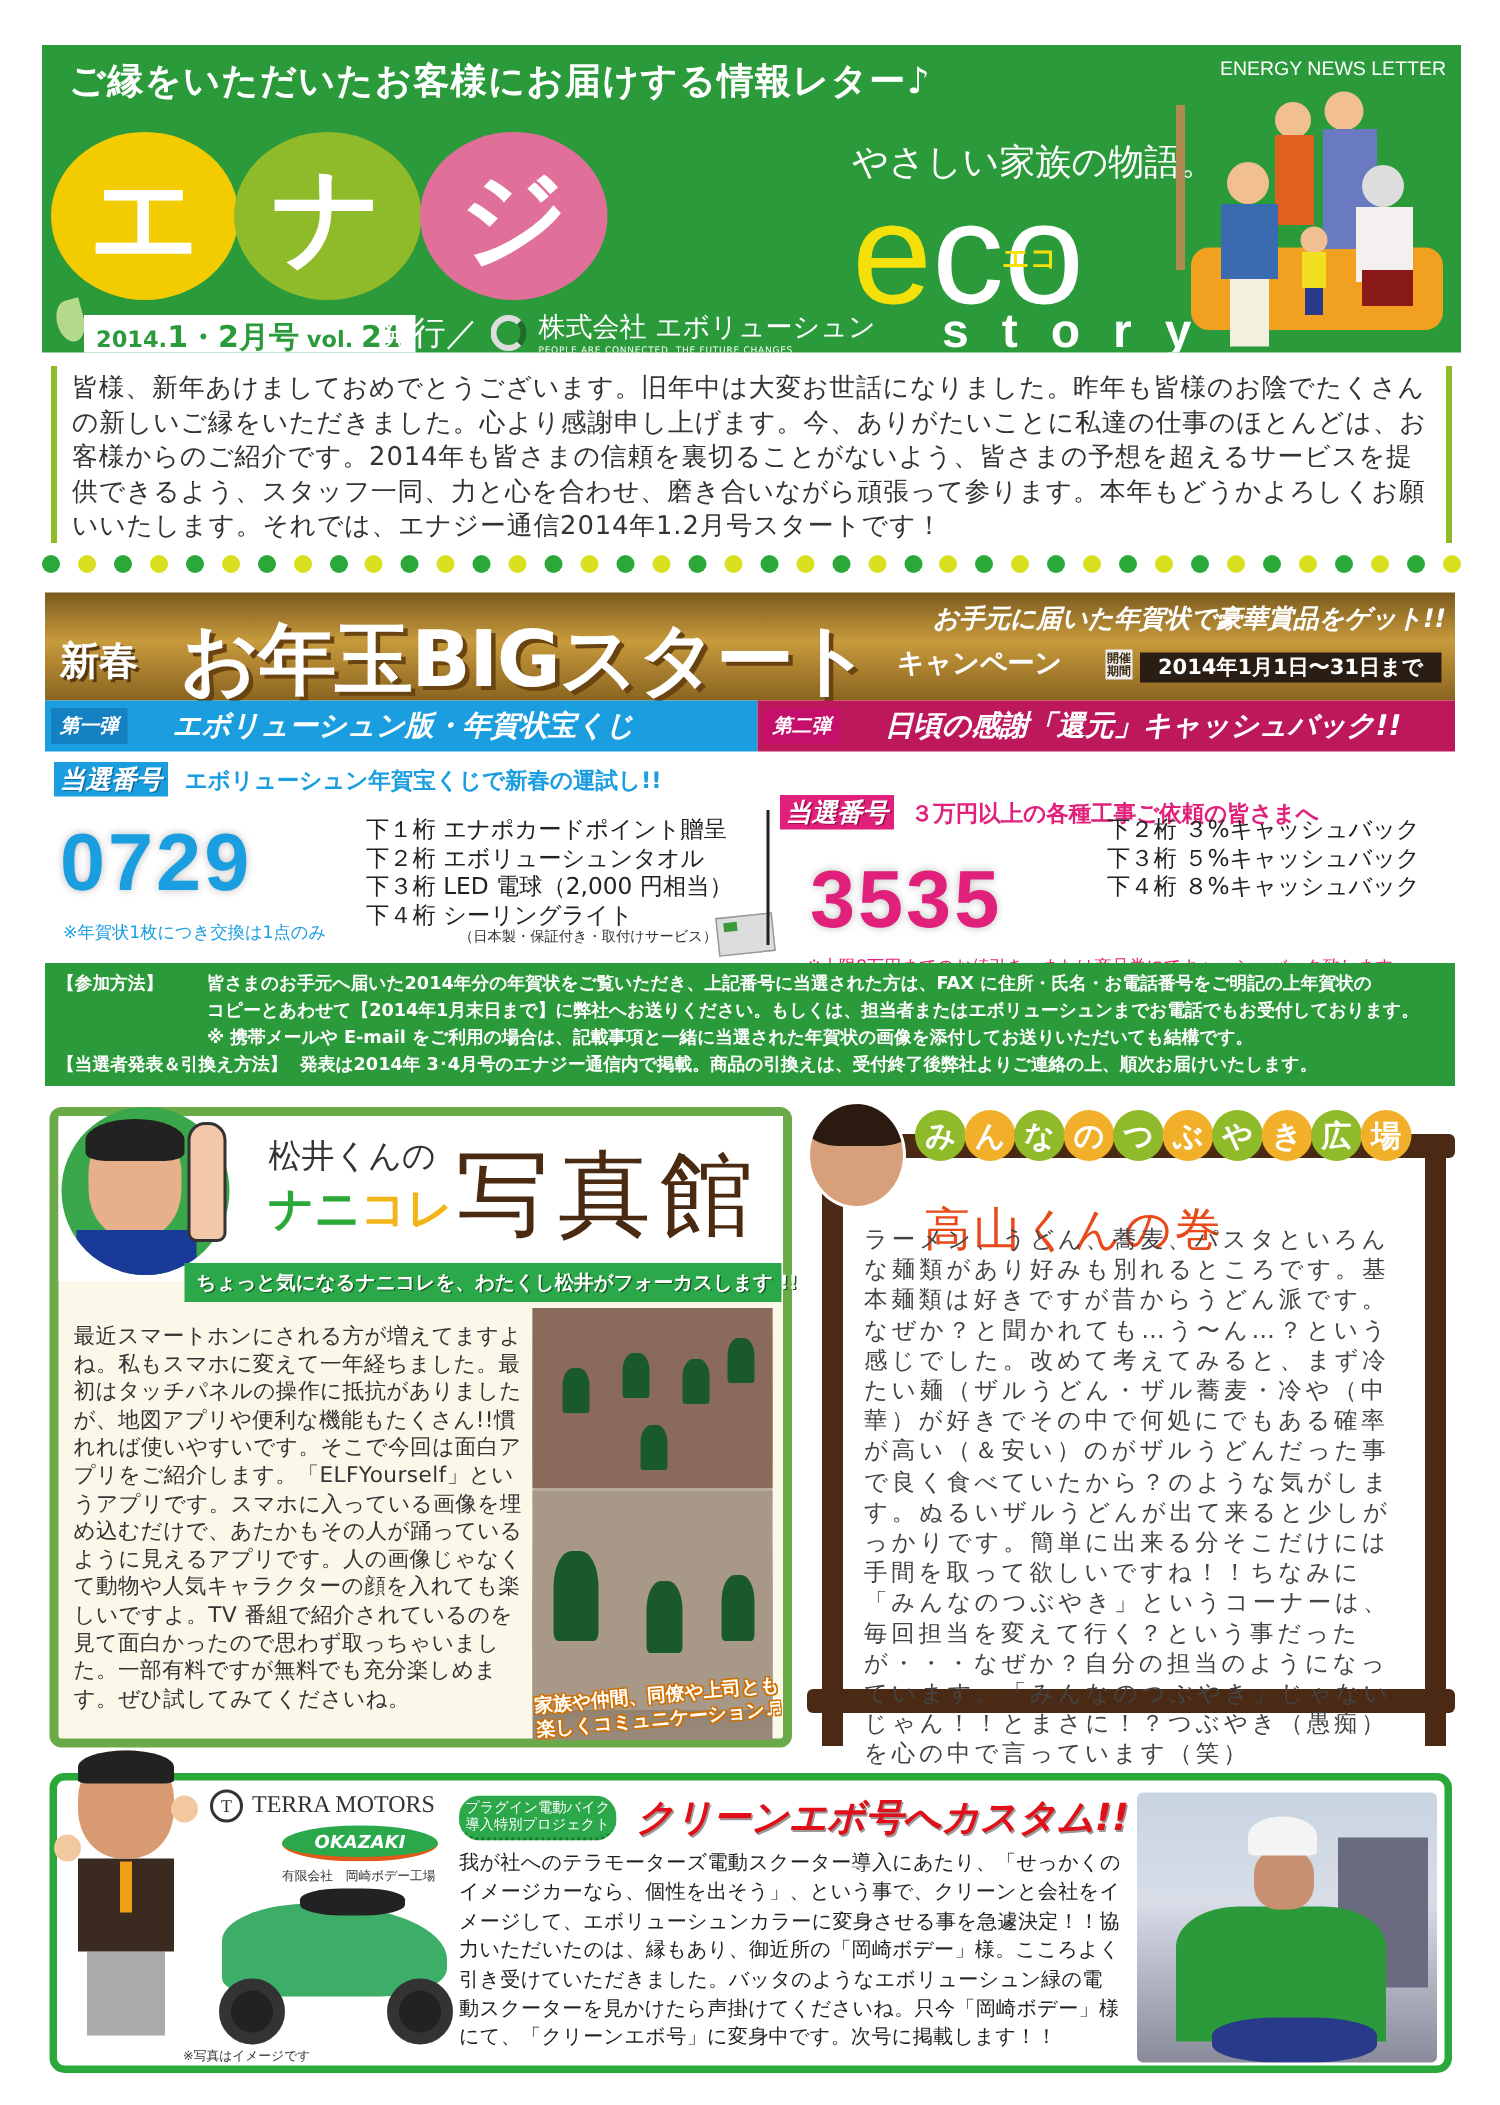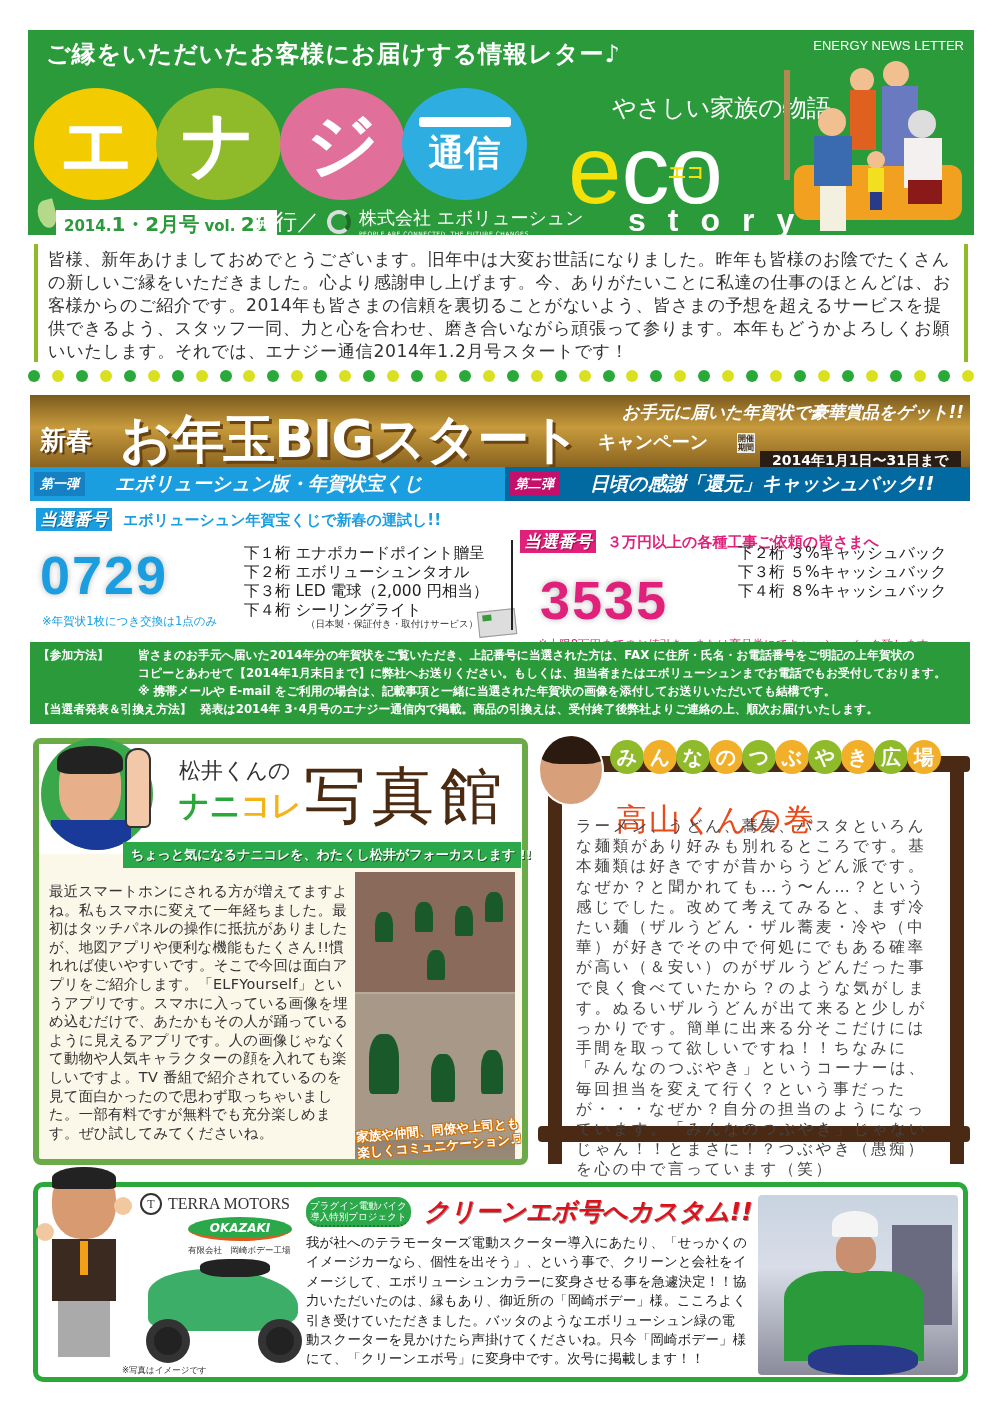--- a/index.html
+++ b/index.html
@@ -32,21 +32,21 @@
     position: absolute; left: 28px; top: 180px; background: #fff; color: #2a9a3a;
     font-weight: bold; font-size: 15px; padding: 1px 8px; white-space: nowrap;
   }
   .issue .big { font-size: 20px; }
   .leaf { position: absolute; left: 10px; top: 170px; width: 18px; height: 28px; background: #b5d98a; border-radius: 50% 0 50% 50%; transform: rotate(-15deg); }
   .publisher { position: absolute; left: 225px; top: 176px; color: #fff; font-size: 22px; white-space: nowrap; display: flex; align-items: center; gap: 8px; }
   .pub-logo { width: 24px; height: 24px; border-radius: 50%; border: 4px solid #ddd; border-right-color: #1f6b2a; }
   .pub-name { display: flex; flex-direction: column; }
   .pub-name .n { font-size: 18px; }
   .pub-name .s { font-size: 6px; letter-spacing: 0.5px; }
-  .eco-sub { position: absolute; left: 540px; top: 62px; color: #fff; font-size: 24px; white-space: nowrap; margin-left: 44px; }
+  .eco-sub { position: absolute; left: 540px; top: 62px; color: #fff; font-size: 24px; white-space: nowrap; }
   .eco { position: absolute; left: 540px; top: 92px; font-size: 96px; line-height: 1; font-family: "Liberation Sans", sans-serif; white-space: nowrap; }
   .eco .e { color: #f5e10a; }
   .eco .co { color: #fff; }
   .eco-kana { position: absolute; left: 640px; top: 130px; color: #f5e10a; font-size: 18px; font-weight: bold; }
   .story { position: absolute; left: 552px; top: 172px; color: #fff; font-size: 32px; letter-spacing: 22px; font-weight: bold; font-family: "Liberation Sans", sans-serif; margin-left: 48px; }
   .family { position: absolute; right: 10px; top: 30px; width: 180px; height: 175px; }
 
   
   .greeting {
     position: absolute; left: 34px; top: 244px; width: 934px; height: 118px;
@@ -61,26 +61,26 @@
   
   .campaign-banner {
     position: absolute; left: 30px; top: 395px; width: 940px; height: 72px;
     background: linear-gradient(180deg, #7a5a1e 0%, #c79a3c 45%, #8a6420 100%);
   }
   .cb-shinshun { position: absolute; left: 10px; top: 28px; color: #fff; font-size: 26px; font-weight: bold; text-shadow: 2px 2px 0 #5a3a10; }
   .cb-main { position: absolute; left: 90px; top: 10px; color: #fff; font-size: 52px; font-weight: bold; white-space: nowrap; text-shadow: 3px 3px 0 #6a4410; letter-spacing: -1px; }
   .cb-sub { position: absolute; left: 592px; top: 6px; color: #fff; font-size: 17px; font-style: italic; font-weight: bold; white-space: nowrap; }
   .cb-camp { position: absolute; left: 568px; top: 35px; color: #fff; font-size: 18px; font-weight: bold; white-space: nowrap; }
   .cb-period-lbl { position: absolute; left: 707px; top: 38px; font-size: 8px; color: #3a2a10; background: #eee; line-height: 9px; padding: 1px; width: 18px; text-align: center; font-weight: bold; }
-  .cb-period { position: absolute; left: 730px; top: 56px; background: #2a1e14; color: #fff; font-size: 14px; padding: 1px 12px; white-space: nowrap; font-weight: bold; }
+  .cb-period { position: absolute; left: 730px; top: 40px; background: #2a1e14; color: #fff; font-size: 14px; padding: 1px 12px; white-space: nowrap; font-weight: bold; }
 
   .dan-row { position: absolute; left: 30px; top: 467px; width: 940px; height: 34px; display: flex; }
   .dan { height: 34px; display: flex; align-items: center; position: relative; color: #fff; font-weight: bold; }
   .dan.blue { width: 475px; background: #1a9ee0; }
-  .dan.pink { width: 465px; background: #0369a1; }
+  .dan.pink { width: 465px; background: #be185d; }
   .dan-badge { font-size: 13px; padding: 3px 6px; margin-left: 4px; font-style: italic; }
   .dan.blue .dan-badge { background: #1580c2; }
   .dan.pink .dan-badge { background: #c4106a; }
   .dan-title { font-size: 19px; font-style: italic; margin-left: 30px; white-space: nowrap; }
 
   .prize-left { position: absolute; left: 36px; top: 508px; width: 470px; height: 130px; }
   .prize-right { position: absolute; left: 520px; top: 508px; width: 450px; height: 130px; }
   .divider-v { position: absolute; left: 511px; top: 540px; width: 2px; height: 90px; background: #222; }
   .win-lbl { display: inline-block; font-weight: bold; font-style: italic; font-size: 17px; color: #fff; padding: 0 4px; white-space: nowrap; }
   .win-desc { display: inline-block; font-weight: bold; font-size: 15px; white-space: nowrap; margin-left: 6px; }
@@ -182,24 +182,20 @@
 <body>
 
 <div class="header">
   <div class="tagline">ご縁をいただいたお客様にお届けする情報レター♪</div>
   <div class="enl">ENERGY NEWS LETTER</div>
 
   <div class="circles">
     <div class="circle c1">エ</div>
     <div class="circle c2">ナ</div>
     <div class="circle c3">ジ</div>
-    <div class="circle c4">
-      <div class="bar"></div>
-      <div class="txt">通信</div>
-    </div>
   </div>
 
   <div class="leaf"></div>
   <div class="issue">
     <span>2014.</span><span class="big">1・2月号</span>
     <span>vol.</span>
     <span class="big">21</span>
   </div>
 
   <div class="publisher">

